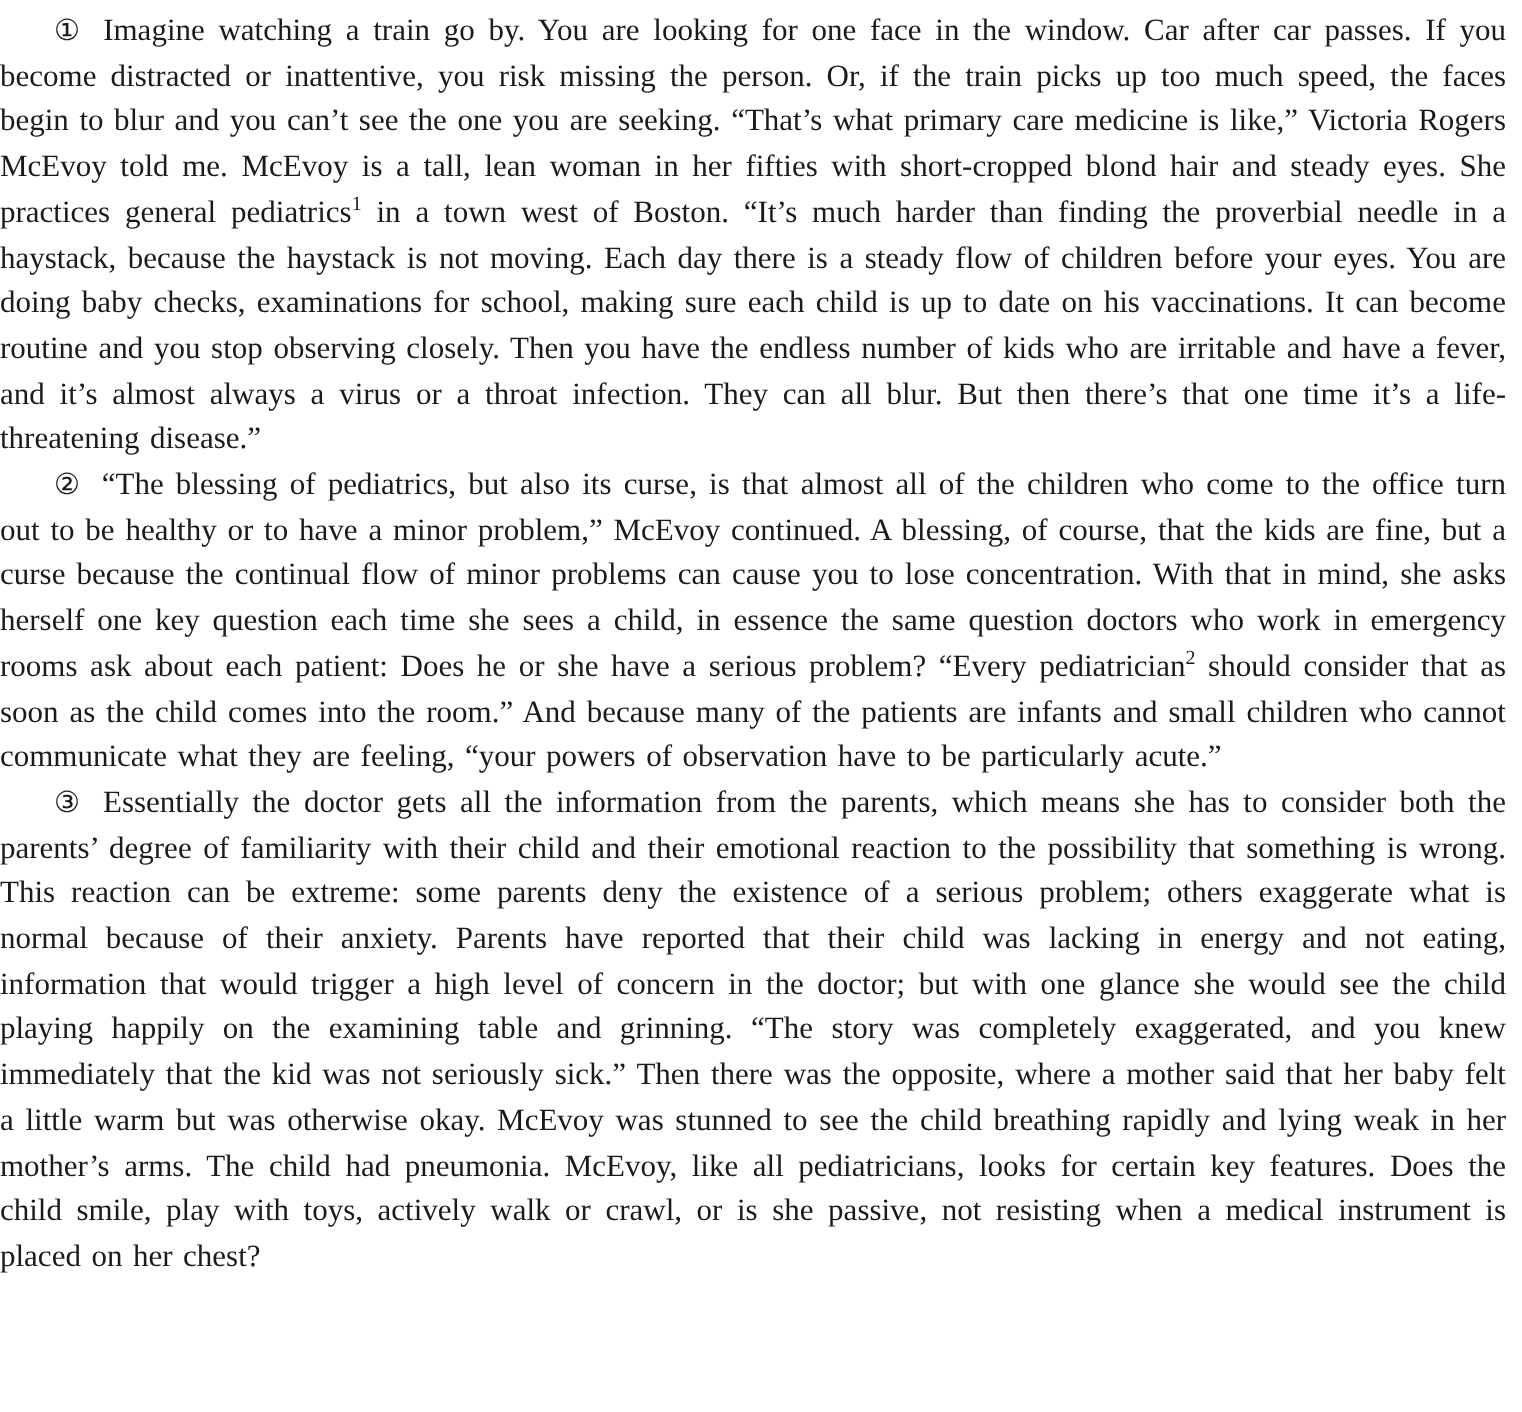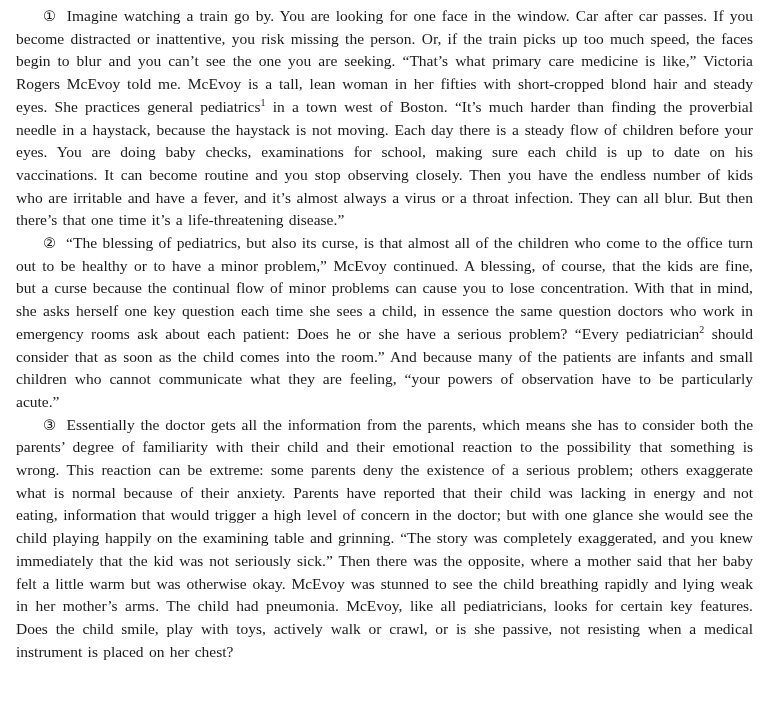--- a/index.html
+++ b/index.html
@@ -9,21 +9,21 @@
   }
   body {
     width: 761px;
     height: 706px;
     overflow: hidden;
   }
   .page {
     box-sizing: border-box;
     width: 761px;
     height: 706px;
-    padding: 5px 8px 4px 16px;
+    padding: 5px 8px 4px 0;
     background: #ffffff;
     color: #1a1a1a;
     font-family: "Liberation Serif", "DejaVu Serif", serif;
     font-size: 15.5px;
     line-height: 22.7px;
     word-spacing: 0.09em;
   }
   .para {
     margin: 0;
     text-align: justify;

